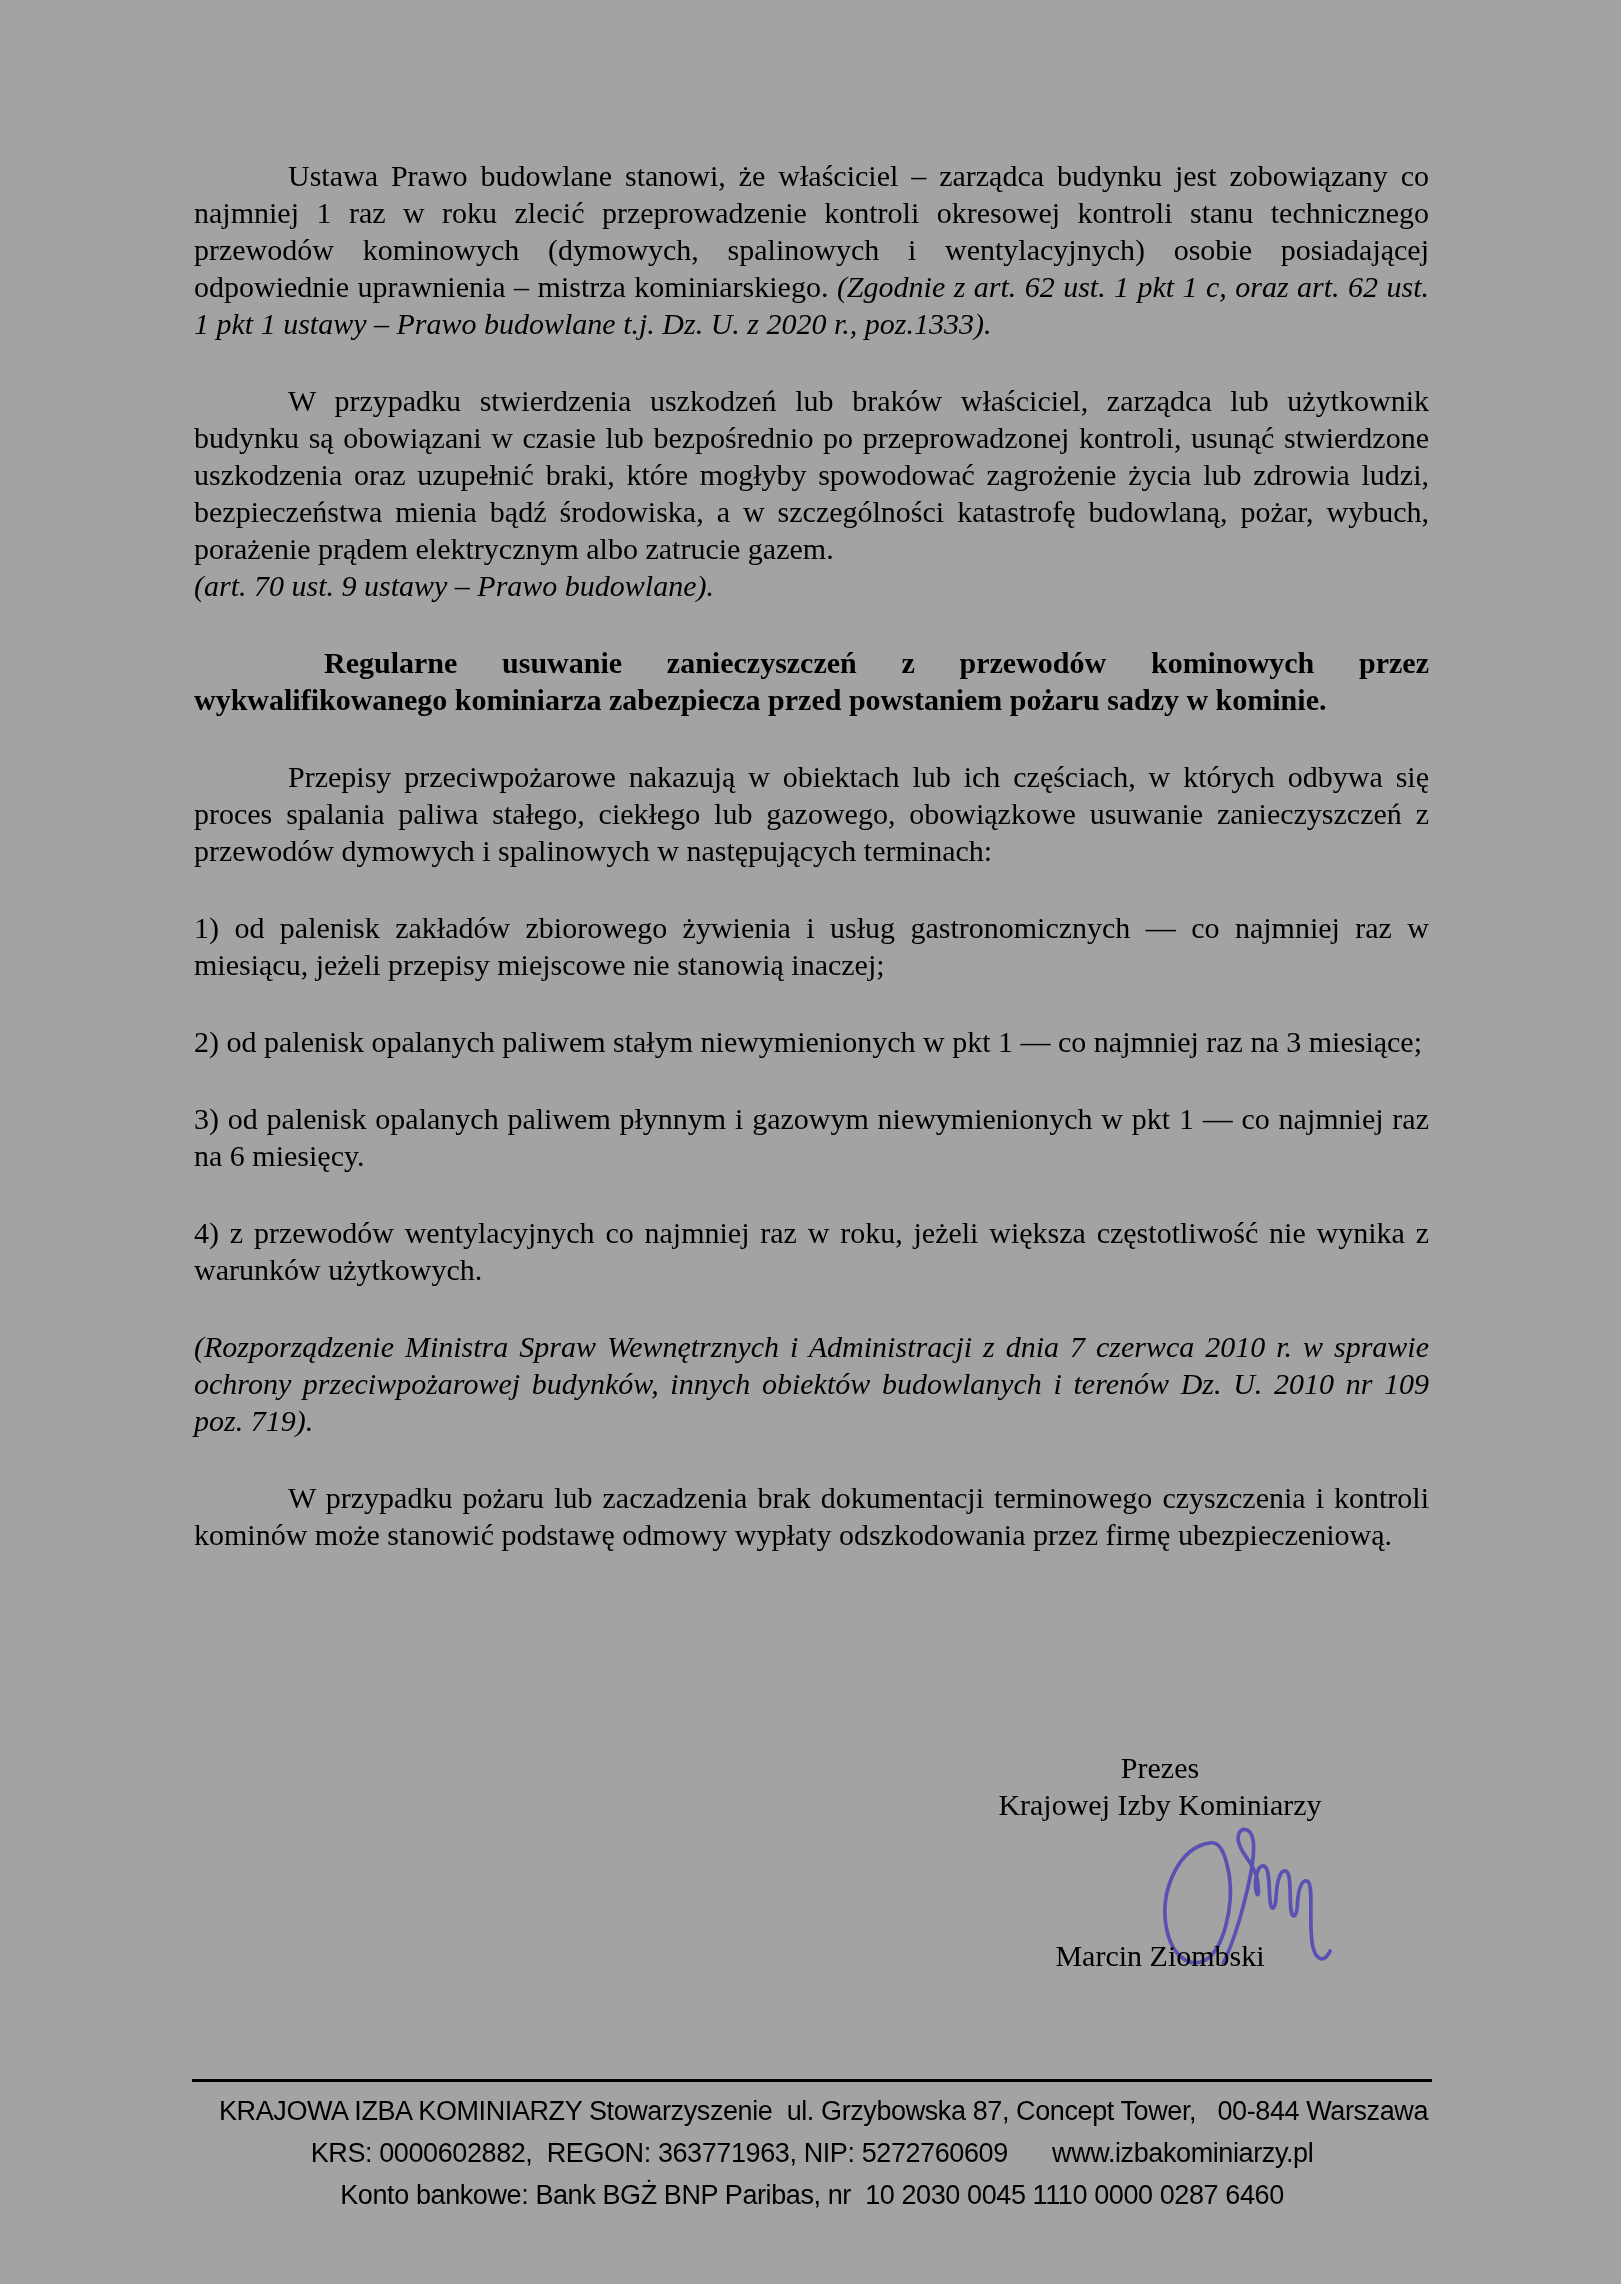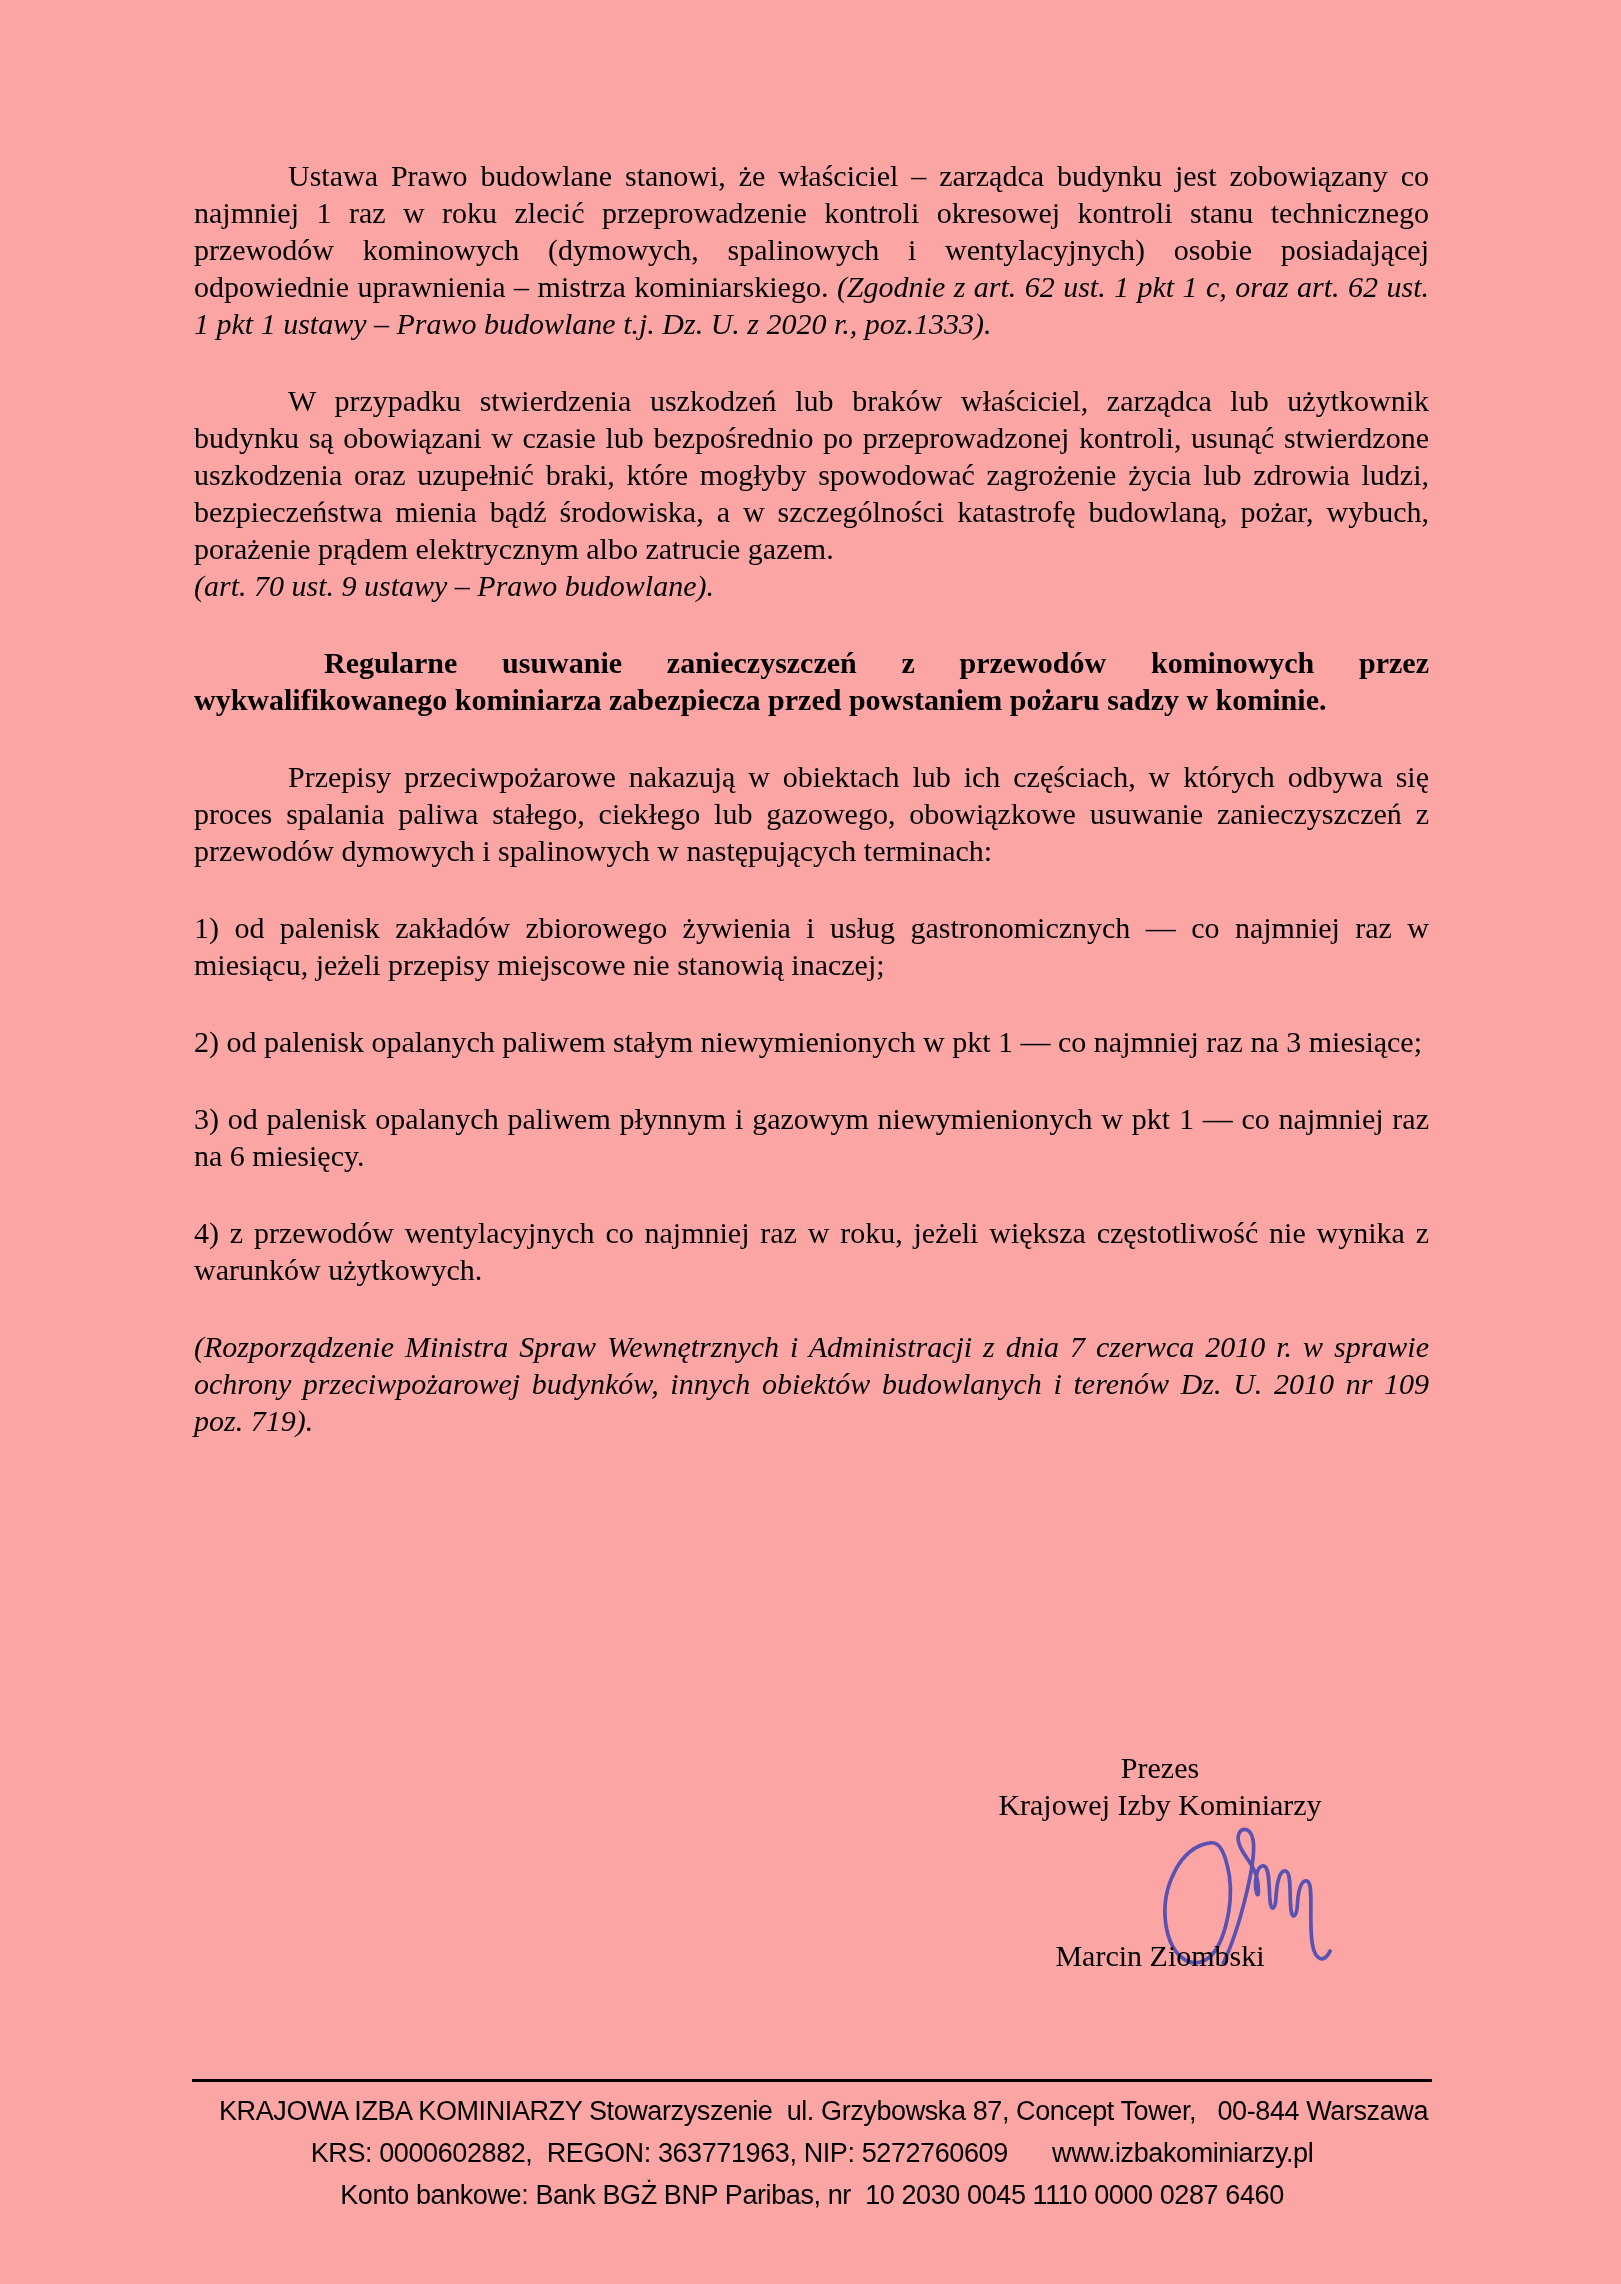--- a/index.html
+++ b/index.html
@@ -1,21 +1,21 @@
 <!DOCTYPE html>
 <html style="font-size:12.8px"><head>
 <meta charset="utf-8">
 <style>
   html, body { margin: 0; padding: 0; background: #888; }
   .page {
     position: relative;
     width: 1621px;
     height: 2284px;
     margin: 0 auto;
-    background: #fca5a5;
+    background: #a3a3a3;
     overflow: hidden;
     font-family: "Liberation Serif", "DejaVu Serif", serif;
     color: #000000;
   }
   .content {
     position: absolute;
     left: 194px;
     top: 157px;
     width: 1235px;
     font-size: 30px;
@@ -78,20 +78,21 @@
       <p class="para indent"><span class="normal">Ustawa Prawo budowlane stanowi, że właściciel – zarządca budynku jest zobowiązany co najmniej 1 raz w roku zlecić przeprowadzenie kontroli okresowej kontroli stanu technicznego przewodów kominowych (dymowych, spalinowych i wentylacyjnych) osobie posiadającej odpowiednie uprawnienia – mistrza kominiarskiego. </span><span class="italic">(Zgodnie z art. 62 ust. 1 pkt 1 c, oraz art. 62 ust. 1 pkt 1 ustawy – Prawo budowlane t.j. Dz. U. z 2020 r., poz.1333).</span></p>
       <p class="para indent tight"><span class="normal">W przypadku stwierdzenia uszkodzeń lub braków właściciel, zarządca lub użytkownik budynku są obowiązani w czasie lub bezpośrednio po przeprowadzonej kontroli, usunąć stwierdzone uszkodzenia oraz uzupełnić braki, które mogłyby spowodować zagrożenie życia lub zdrowia ludzi, bezpieczeństwa mienia bądź środowiska, a w szczególności katastrofę budowlaną, pożar, wybuch, porażenie prądem elektrycznym albo zatrucie gazem.</span></p>
       <p class="para"><span class="italic">(art. 70 ust. 9 ustawy – Prawo budowlane).</span></p>
       <p class="para indent"><span class="bold">Regularne usuwanie zanieczyszczeń z przewodów kominowych przez wykwalifikowanego kominiarza zabezpiecza przed powstaniem pożaru sadzy w kominie.</span></p>
       <p class="para indent"><span class="normal">Przepisy przeciwpożarowe nakazują w obiektach lub ich częściach, w których odbywa się proces spalania paliwa stałego, ciekłego lub gazowego, obowiązkowe usuwanie zanieczyszczeń  z przewodów dymowych i spalinowych w następujących terminach:</span></p>
       <p class="para"><span class="normal">1) od palenisk zakładów zbiorowego żywienia i usług gastronomicznych — co najmniej raz w miesiącu, jeżeli przepisy miejscowe nie stanowią inaczej;</span></p>
       <p class="para"><span class="normal">2) od palenisk opalanych paliwem stałym niewymienionych w pkt 1 — co najmniej raz na 3 miesiące;</span></p>
       <p class="para"><span class="normal">3) od palenisk opalanych paliwem płynnym i gazowym niewymienionych w pkt 1 — co najmniej raz na 6 miesięcy.</span></p>
       <p class="para"><span class="normal">4)  z przewodów wentylacyjnych co najmniej raz w roku, jeżeli większa częstotliwość nie wynika z warunków użytkowych.</span></p>
       <p class="para"><span class="italic">(Rozporządzenie Ministra Spraw Wewnętrznych i Administracji z dnia 7 czerwca 2010 r. w sprawie ochrony przeciwpożarowej budynków, innych obiektów budowlanych i terenów Dz. U. 2010 nr 109 poz. 719).</span></p>
+      <p class="para indent"><span class="normal">W przypadku pożaru lub zaczadzenia brak dokumentacji terminowego czyszczenia i kontroli kominów może stanowić podstawę odmowy wypłaty odszkodowania przez firmę ubezpieczeniową.</span></p>
     </div>
 
   <div class="sig-block">
     <div class="sig-line">Prezes</div>
     <div class="sig-line">Krajowej Izby Kominiarzy</div>
     <svg class="sig-svg" viewBox="0 0 270 210" fill="none">
       <path d="M100,34 C58,40 34,96 40,142 C46,186 72,204 94,192 C118,178 132,120 126,78 C120,44 112,32 100,34" stroke-width="5" stroke-linecap="round" fill="none" stroke="#5a52b2"></path>
       <path d="M118,196 C140,150 163,58 158,30 C155,10 136,12 138,30 C140,48 156,56 163,80 C166,92 166,110 163,102 C159,88 163,64 172,65 C181,66 179,94 181,112 C182,126 188,126 189,108 C190,88 194,70 202,72 C210,74 207,102 209,122 C210,138 217,136 218,116 C219,96 224,82 232,86 C240,92 233,140 238,170 C242,194 254,196 262,180" stroke-width="5" stroke-linecap="round" fill="none" stroke="#5a52b2"></path>
     </svg>
     <div class="sig-name">Marcin Ziombski</div>

